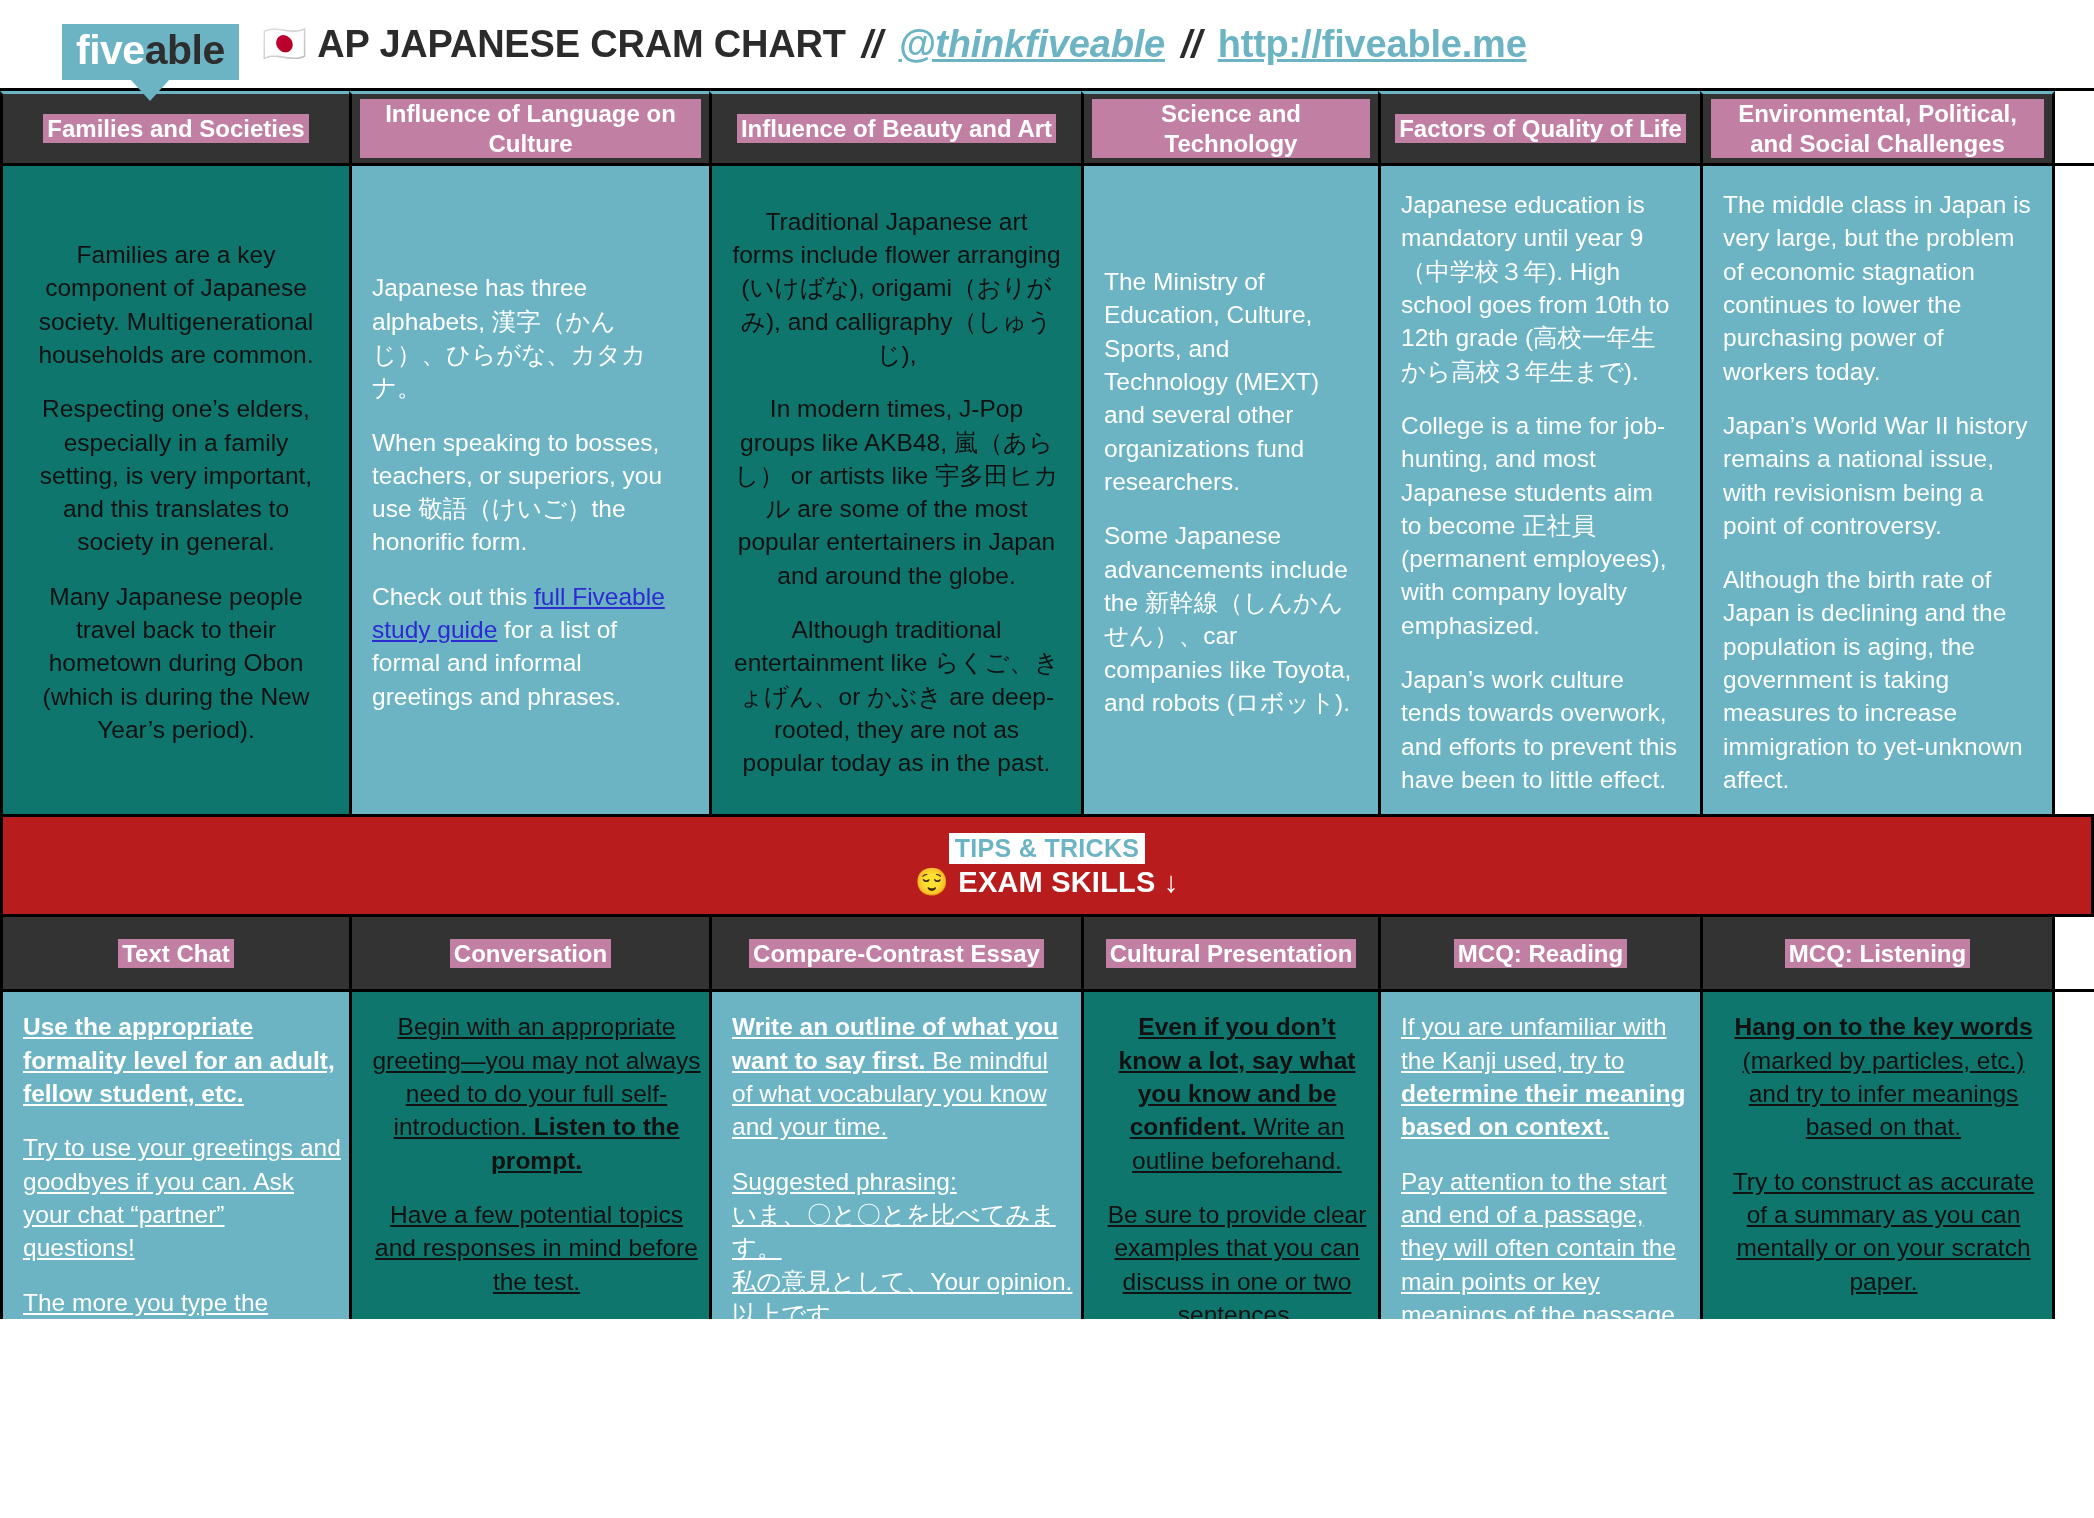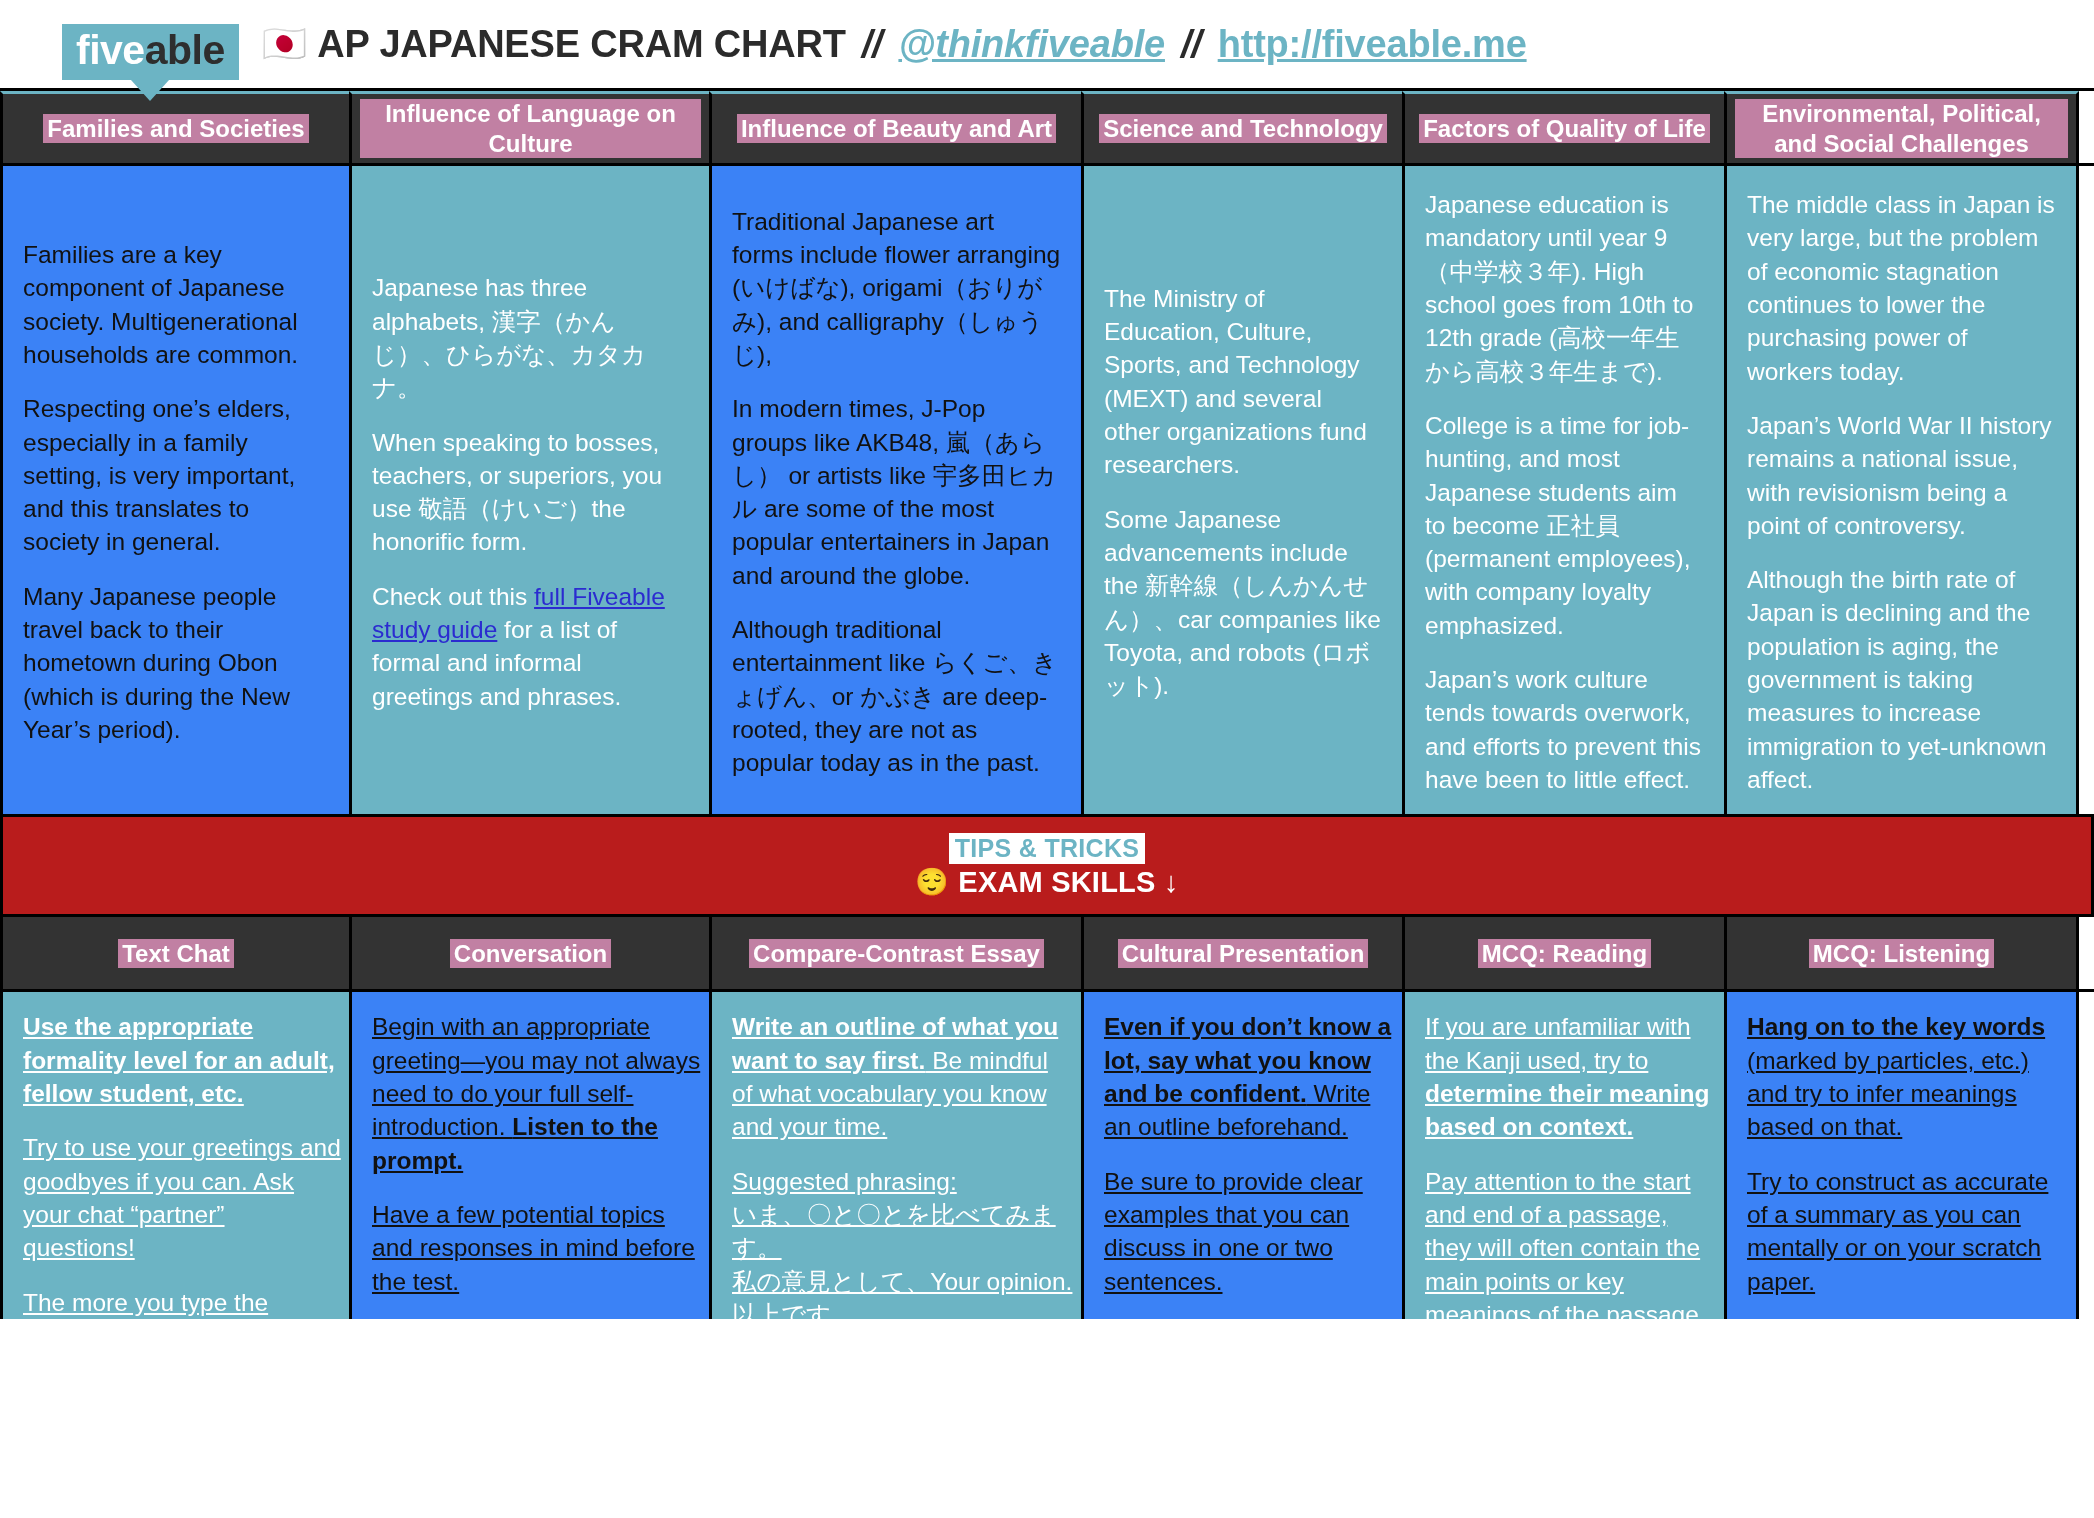--- a/index.html
+++ b/index.html
@@ -76,21 +76,21 @@
   }
   .cell {
     border-left: 3px solid #000;
     border-right: 3px solid #000;
     margin-right: -3px;
     flex: 0 0 auto;
   }
   .c0 { width: 352px; }
   .c1 { width: 363px; }
   .c2 { width: 375px; }
-  .c3 { width: 324px; }
+  .c3 { width: 300px; }
   .c4 { width: 325px; }
   .c5 { width: 355px; }
 
   .hdr-row .cell {
     background: #333333;
     height: 72px;
     display: flex;
     align-items: center;
     justify-content: center;
     padding: 4px 8px;
@@ -118,21 +118,21 @@
     display: flex;
     flex-direction: column;
     justify-content: center;
   }
   .body-row2 .cell {
     min-height: 380px;
     padding: 18px 8px 12px 20px;
     justify-content: flex-start;
     text-decoration: underline;
   }
-  .cell.white { background: #3b82f6; color: #111111; }
+  .cell.white { background: #0f766e; color: #111111; text-align: center; }
   .cell.teal  { background: #6cb4c4; color: #ffffff; }
 
   .cell p { margin: 0 0 21px 0; }
   .cell p:last-child { margin-bottom: 0; }
   .cell b { font-weight: 700; }
   .lead {
     font-weight: 700;
     text-decoration: underline;
   }
   .inlink {

